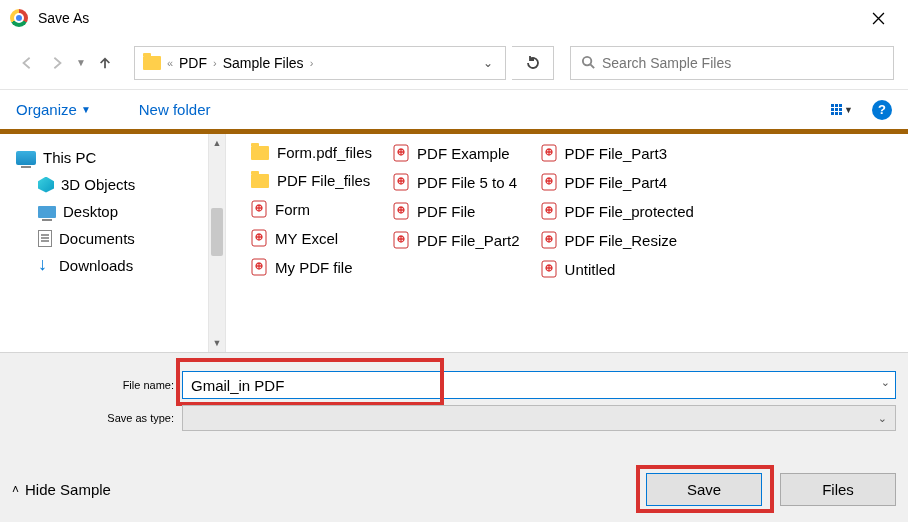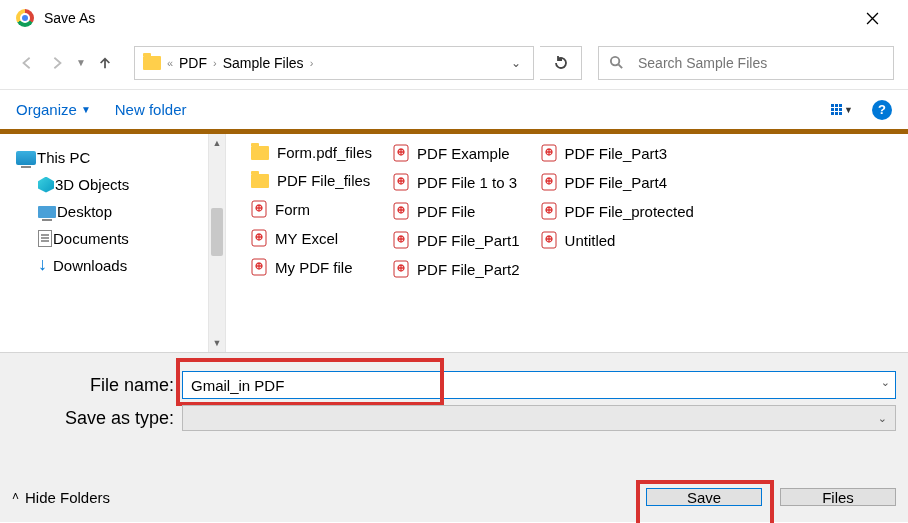--- a/index.html
+++ b/index.html
@@ -1,19 +1,19 @@
 <!DOCTYPE html>
 <html><head>
 <meta charset="utf-8">
 <style>
   * { box-sizing: border-box; font-family: "Segoe UI", Arial, sans-serif; }
   body { margin: 0; background: #fff; width: 908px; height: 523px; overflow: hidden; color: #000; font-size: 14px; }
 
   
-  .titlebar { height: 36px; display: flex; align-items: center; padding: 0 16px; }
+  .titlebar { height: 36px; display: flex; align-items: center; padding: 0 10px; }
   .chrome-icon { width: 18px; height: 18px; border-radius: 50%; position: relative; margin-right: 10px;
     background: conic-gradient(#db4437 0 120deg, #0f9d58 120deg 240deg, #ffcd40 240deg 360deg); }
   .chrome-icon::after { content:""; position:absolute; top:4px; left:4px; width:10px; height:10px; border-radius:50%; background:#fff; }
   .chrome-icon::before { content:""; position:absolute; top:6px; left:6px; width:6px; height:6px; border-radius:50%; background:#4285f4; z-index:1;}
   .title-text { font-size: 14px; flex: 1; }
   .close-btn { width: 40px; height: 30px; display:flex; align-items:center; justify-content:center; cursor:pointer; font-size:16px; color:#000;}
 
   
   .navrow { height: 54px; display:flex; align-items:center; padding: 0 14px; border-bottom: 1px solid #e5e5e5; gap: 6px;}
   .nav-arrows { display:flex; align-items:center; gap: 4px; }
@@ -26,42 +26,42 @@
   .addrbar { flex:1; height:34px; border:1px solid #ccc; display:flex; align-items:center; padding:0 8px; margin-left:10px; gap:6px; }
   .folder-icon { width:18px; height:14px; background:#ffcf4b; border-radius:1px; position:relative; flex-shrink:0;}
   .folder-icon::before { content:""; position:absolute; top:-3px; left:0; width:8px; height:3px; background:#ffcf4b; border-radius:1px 1px 0 0;}
   .crumb { display:flex; align-items:center; gap:6px; font-size:14px; color:#000; }
   .crumb .sep { color:#888; font-size:11px;}
   .crumb-item { cursor:pointer; }
   .addr-drop { margin-left:auto; color:#555; cursor:pointer; padding:0 4px; font-size:12px;}
   .refresh { width:42px; height:34px; border:1px solid #ccc; border-left:none; display:flex; align-items:center; justify-content:center; cursor:pointer;}
   .refresh svg{ width:16px; height:16px; stroke:#444; fill:none; stroke-width:1.8;}
 
-  .searchbox { width:296px; height:34px; border:1px solid #ccc; margin-left:10px; display:flex; align-items:center; padding:16px 10px; gap:12px;}
+  .searchbox { width:324px; height:34px; border:1px solid #ccc; margin-left:10px; display:flex; align-items:center; padding:16px 10px; gap:4px;}
   .searchbox svg { width:15px; height:15px; stroke:#888; fill:none; stroke-width:2;}
   .searchbox input { border:none; outline:none; flex:1; font-size:14px; color:#555; background:transparent;}
 
   
   .toolbar { height:44px; display:flex; align-items:center; padding:0 16px; border-bottom:5px solid #a16207;}
   .org-btn { color:#0066cc; display:flex; align-items:center; gap:4px; cursor:pointer; font-size:15px;}
   .org-btn .caret { color:#0066cc; font-size:10px;}
-  .newfolder { color:#0066cc; margin-left:24px; cursor:pointer; font-size:15px;}
+  .newfolder { color:#0066cc; margin-left:48px; cursor:pointer; font-size:15px;}
   .spacer { flex:1; }
   .view-btn { width:36px; height:28px; display:flex; align-items:center; justify-content:center; cursor:pointer; color:#555; gap:2px;}
   .view-icon-grid { display:grid; grid-template-columns:3px 3px 3px; grid-template-rows:3px 3px 3px; gap:1px;}
   .view-icon-grid span{ background:#0066cc; }
   .view-btn .caret{ font-size:9px; color:#333;}
   .help-btn { width:20px; height:20px; border-radius:50%; background:#0078d7; color:#fff; display:flex; align-items:center; justify-content:center; font-size:13px; font-weight:bold; margin-left:12px; cursor:pointer;}
 
   
   .main { display:flex; height: 218px; position:relative; }
 
   
   .tree { width:208px; padding:10px 0 0 12px; overflow:hidden; position:relative;}
-  .tree-item { display:flex; align-items:center; gap:1px; padding:5px 0 5px 4px; font-size:15px; cursor:pointer; white-space:nowrap;}
+  .tree-item { display:flex; align-items:center; gap:7px; padding:5px 0 5px 4px; font-size:15px; cursor:pointer; white-space:nowrap;}
   .tree-item.indent { padding-left: 26px; align-items: center; }
   .icon-thispc { width:20px; height:14px; background:linear-gradient(#3bb0e0,#1a8cc4); border-radius:2px; position:relative;}
   .icon-thispc::after{content:""; position:absolute; bottom:-3px; left:5px; width:10px; height:2px; background:#888;}
   .icon-3d { width:16px; height:16px; background:linear-gradient(135deg,#3bd0e0,#0a9cc4); clip-path:polygon(50% 0,100% 30%,100% 75%,50% 100%,0 75%,0 30%);}
   .icon-desktop { width:18px; height:12px; background:#4aa0d8; border-radius:1px; position:relative;}
   .icon-desktop::after{content:""; position:absolute; bottom:-3px; left:4px; width:10px; height:2px; background:#888;}
   .icon-docs { width:14px; height:17px; background:#fff; border:1px solid #888; position:relative;}
   .icon-docs::before{content:""; position:absolute; top:3px; left:2px; right:2px; height:1.5px; background:#999; box-shadow:0 3px 0 #999, 0 6px 0 #999;}
   .icon-dl { width:14px; height:14px; color:#0078d7; font-size:18px; line-height:10px; font-weight:bold;}
 
@@ -76,34 +76,34 @@
   .col { display:flex; flex-direction:column; gap:11px; }
   .fileitem { display:flex; align-items:center; gap:8px; font-size:15px; white-space:nowrap; cursor:pointer;padding-left:7px;}
   .ffolder { width:18px; height:14px; background:#ffcf4b; border-radius:1px; position:relative; flex-shrink:0;}
   .ffolder::before{content:""; position:absolute; top:-3px; left:0; width:8px; height:3px; background:#ffcf4b; border-radius:1px 1px 0 0;} 
   .pdf-icon { width:16px; height:18px; position:relative; flex-shrink:0;}
   .pdf-icon svg { width:16px; height:18px;}
 
   
   .formarea { background:#f0f0f0; border-top:1px solid #d5d5d5; padding: 18px 12px 8px 12px; position:relative; height: 170px;}
   .formrow { display:flex; align-items:center; margin-bottom:6px; }
-  .formlabel { width: 170px; text-align:right; padding-right:8px; font-size:18px;}
+  .formlabel { width: 170px; text-align:right; padding-right:8px; font-size:11px;}
   .filename-wrap { position:relative; flex:1; }
   .red-box { position:absolute; border:4px solid #d8322f; pointer-events:none; }
   .filename-red { top:-13px; left:-6px; width:268px; height:48px; }
   .filename-input { width:100%; height:28px; border:1px solid #0078d7; background:#fff; padding:0 26px 0 8px; font-size:15px; outline:none;}
   .filename-drop { position:absolute; right:6px; top:5px; font-size:11px; color:#555; cursor:pointer;}
   .type-select { flex:1; height:26px; border:1px solid #bbb; background:#e8e8e8; display:flex; align-items:center; padding:0 8px; font-size:15px; cursor:pointer; position:relative;}
   .type-select .caret{ position:absolute; right:8px; font-size:11px; color:#555;}
 
   .btnrow { display:flex; align-items:center; position:absolute; bottom:16px; left:12px; right:12px;}
   .hidefolders { display:flex; align-items:center; gap:6px; font-size:15px; cursor:pointer;}
   .hidefolders .chev { font-size:12px;}
   .btns { margin-left:auto; display:flex; gap:18px; align-items:center;}
-  .btn { width:116px; height:18px; border:1px solid #aaa; background:#e1e1e1; display:flex; align-items:center; justify-content:center; font-size:15px; cursor:pointer;}
+  .btn { width:116px; height:33px; border:1px solid #aaa; background:#e1e1e1; display:flex; align-items:center; justify-content:center; font-size:15px; cursor:pointer;}
   .btn.save { border:1px solid #0078d7; }
   .save-wrap { position:relative; }
   .save-red { top:-8px; left:-10px; width:138px; height:48px; }
 
 </style>
 </head>
 <body>
 
 <div class="titlebar">
   <div class="chrome-icon"></div>
@@ -253,41 +253,34 @@
               <rect x="1" y="1" width="14" height="16" rx="2" fill="#fff" stroke="#c33" stroke-width="1"></rect>
               <path d="M8 5 a3 3 0 1 0 0.01 0 M8 5 L8 11 M5 8 L11 8" stroke="#d33" stroke-width="1.3" fill="none"></path>
             </svg></div>
           <span>PDF Example</span>
         </div>
         <div class="fileitem">
           <div class="pdf-icon"><svg viewBox="0 0 16 18">
               <rect x="1" y="1" width="14" height="16" rx="2" fill="#fff" stroke="#c33" stroke-width="1"></rect>
               <path d="M8 5 a3 3 0 1 0 0.01 0 M8 5 L8 11 M5 8 L11 8" stroke="#d33" stroke-width="1.3" fill="none"></path>
             </svg></div>
-          <span>PDF File 1 to 3</span>
+          <span>PDF File 5 to 4</span>
         </div>
         <div class="fileitem">
           <div class="pdf-icon"><svg viewBox="0 0 16 18">
               <rect x="1" y="1" width="14" height="16" rx="2" fill="#fff" stroke="#c33" stroke-width="1"></rect>
               <path d="M8 5 a3 3 0 1 0 0.01 0 M8 5 L8 11 M5 8 L11 8" stroke="#d33" stroke-width="1.3" fill="none"></path>
             </svg></div>
           <span>PDF File</span>
         </div>
         <div class="fileitem">
           <div class="pdf-icon"><svg viewBox="0 0 16 18">
               <rect x="1" y="1" width="14" height="16" rx="2" fill="#fff" stroke="#c33" stroke-width="1"></rect>
               <path d="M8 5 a3 3 0 1 0 0.01 0 M8 5 L8 11 M5 8 L11 8" stroke="#d33" stroke-width="1.3" fill="none"></path>
             </svg></div>
-          <span>PDF File_Part1</span>
-        </div>
-        <div class="fileitem">
-          <div class="pdf-icon"><svg viewBox="0 0 16 18">
-              <rect x="1" y="1" width="14" height="16" rx="2" fill="#fff" stroke="#c33" stroke-width="1"></rect>
-              <path d="M8 5 a3 3 0 1 0 0.01 0 M8 5 L8 11 M5 8 L11 8" stroke="#d33" stroke-width="1.3" fill="none"></path>
-            </svg></div>
           <span>PDF File_Part2</span>
         </div>
       </div>
     <div class="col" id="col3">
         <div class="fileitem">
           <div class="pdf-icon"><svg viewBox="0 0 16 18">
               <rect x="1" y="1" width="14" height="16" rx="2" fill="#fff" stroke="#c33" stroke-width="1"></rect>
               <path d="M8 5 a3 3 0 1 0 0.01 0 M8 5 L8 11 M5 8 L11 8" stroke="#d33" stroke-width="1.3" fill="none"></path>
             </svg></div>
           <span>PDF File_Part3</span>
@@ -298,20 +291,27 @@
               <path d="M8 5 a3 3 0 1 0 0.01 0 M8 5 L8 11 M5 8 L11 8" stroke="#d33" stroke-width="1.3" fill="none"></path>
             </svg></div>
           <span>PDF File_Part4</span>
         </div>
         <div class="fileitem">
           <div class="pdf-icon"><svg viewBox="0 0 16 18">
               <rect x="1" y="1" width="14" height="16" rx="2" fill="#fff" stroke="#c33" stroke-width="1"></rect>
               <path d="M8 5 a3 3 0 1 0 0.01 0 M8 5 L8 11 M5 8 L11 8" stroke="#d33" stroke-width="1.3" fill="none"></path>
             </svg></div>
           <span>PDF File_protected</span>
+        </div>
+        <div class="fileitem">
+          <div class="pdf-icon"><svg viewBox="0 0 16 18">
+              <rect x="1" y="1" width="14" height="16" rx="2" fill="#fff" stroke="#c33" stroke-width="1"></rect>
+              <path d="M8 5 a3 3 0 1 0 0.01 0 M8 5 L8 11 M5 8 L11 8" stroke="#d33" stroke-width="1.3" fill="none"></path>
+            </svg></div>
+          <span>PDF File_Resize</span>
         </div>
         <div class="fileitem">
           <div class="pdf-icon"><svg viewBox="0 0 16 18">
               <rect x="1" y="1" width="14" height="16" rx="2" fill="#fff" stroke="#c33" stroke-width="1"></rect>
               <path d="M8 5 a3 3 0 1 0 0.01 0 M8 5 L8 11 M5 8 L11 8" stroke="#d33" stroke-width="1.3" fill="none"></path>
             </svg></div>
           <span>Untitled</span>
         </div>
       </div>
   </div>
@@ -329,21 +329,21 @@
   <div class="formrow">
     <div class="formlabel">Save as type:</div>
     <div class="type-select">
       <span class="caret">⌄</span>
     </div>
   </div>
 
   <div class="btnrow">
     <div class="hidefolders">
       <span class="chev">˄</span>
-      <span>Hide Folders</span>
+      <span>Hide Sample</span>
     </div>
     <div class="btns">
       <div class="save-wrap">
         <div class="red-box save-red"></div>
         <div class="btn save">Save</div>
       </div>
       <div class="btn">Files</div>
     </div>
   </div>
 </div>

